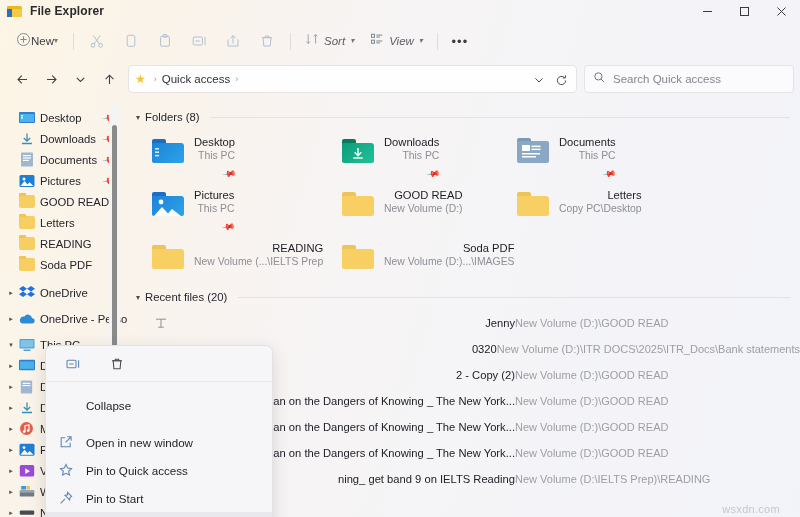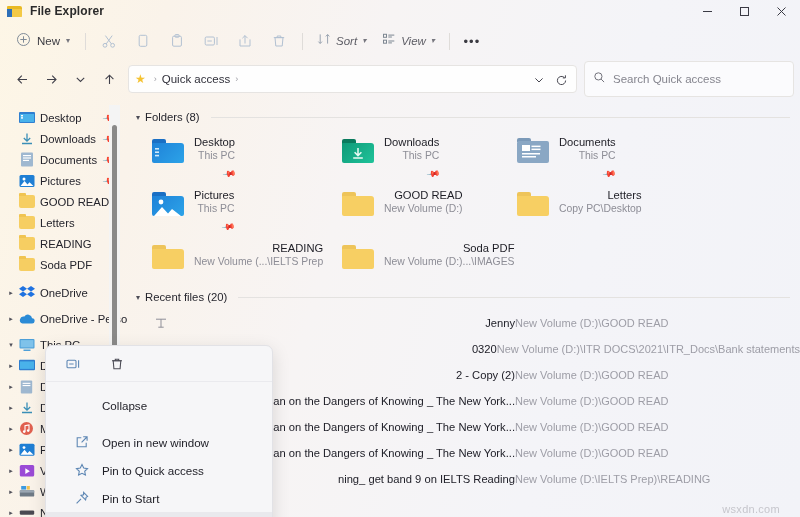--- a/index.html
+++ b/index.html
@@ -62,21 +62,21 @@
   .win-btn svg { display:block; }
 
   
   .cmdbar {
     height: 38px;
     display: flex; align-items: center;
     padding: 0 10px;
     gap: 0px;
   }
   .cmd-new {
-    display: flex; align-items: center; gap: 6px;
+    display: flex; align-items: center; 
     height: 28px; padding: 0 9px 0 6px;
     border-radius: 4px;
     color: #5e5e66;
   }
   .cmd-new .lbl { font-size: 11.5px; color: #3c3c43; }
   .icon-btn {
     width: 34px; height: 28px;
     display: flex; align-items: center; justify-content: center;
     border-radius: 4px;
     color: #b9c6d6;
@@ -131,21 +131,21 @@
     margin-right: 3px;
   }
   .crumb-txt { font-size: 11.5px; color: #30303a; }
   .crumb-sep { font-size: 9px; color: #9c9ca4; padding: 0 3px; }
   .crumb-right {
     position: absolute; right: 4px; top: 0; height: 28px;
     display: flex; align-items: center;
   }
   .crumb-icon { width: 22px; height: 24px; display: flex; align-items: center; justify-content: center; color: #474751; }
   .searchbox {
-    width: 210px; height: 36px;
+    width: 210px; height: 28px;
     background: #fbfbfd;
     border: 1px solid #e6e4e2;
     border-radius: 4px;
     display: flex; align-items: center;
     padding: 0 8px; gap: 7px;
     margin-left: 6px;
   }
   .searchbox input {
     border: none; outline: none; background: transparent;
     font-family: "Liberation Sans", sans-serif;
@@ -289,21 +289,21 @@
     border-bottom: 1px solid #eaeaee;
   }
   .ctx-ibtn {
     width: 30px; height: 26px;
     display: flex; align-items: center; justify-content: center;
     border-radius: 4px; color: #5e7fa3;
   }
   .ctx-item {
     height: 28px;
     display: flex; align-items: center;
-    padding-left: 28px;
+    padding-left: 12px;
     gap: 12px;
     position: relative;
   }
   .ctx-item.sel { background: #e9e9ed; }
   .ctx-item .cico { width: 16px; height: 16px; display:flex;align-items:center;justify-content:center; color: #4a6f96; flex:none; }
   .ctx-item .cico.blank { color: transparent; }
   .ctx-item .clbl { font-size: 11.6px; color: #1d1d25; }
   .ctx-gap { height: 9px; }
 
   .wm {
@@ -830,21 +830,21 @@
             <svg width="14" height="14" viewBox="0 0 14 14" fill="none" stroke="#8f8f98" stroke-width="1">
                 <path d="M2 3.2h10M7 3.2v8M4.3 11.2h5.4"></path>
               </svg>
           </span>
           <span class="rname">Jenny</span>
           <span class="rpath">New Volume (D:)\GOOD READ</span>
         </div>
         <div class="rrow">
           <span class="rico"></span>
           <span class="rname">0320</span>
-          <span class="rpath">New Volume (D:)\ITR DOCS\2021\ITR_Docs\Bank statements</span>
+          <span class="rpath">New Volume (D:)\ITR DOCS\2025\ITR_Docs\Bank statements</span>
         </div>
         <div class="rrow">
           <span class="rico"></span>
           <span class="rname">2 - Copy (2)</span>
           <span class="rpath">New Volume (D:)\GOOD READ</span>
         </div>
         <div class="rrow">
           <span class="rico"></span>
           <span class="rname">Egan on the Dangers of Knowing _ The New York...</span>
           <span class="rpath">New Volume (D:)\GOOD READ</span>

